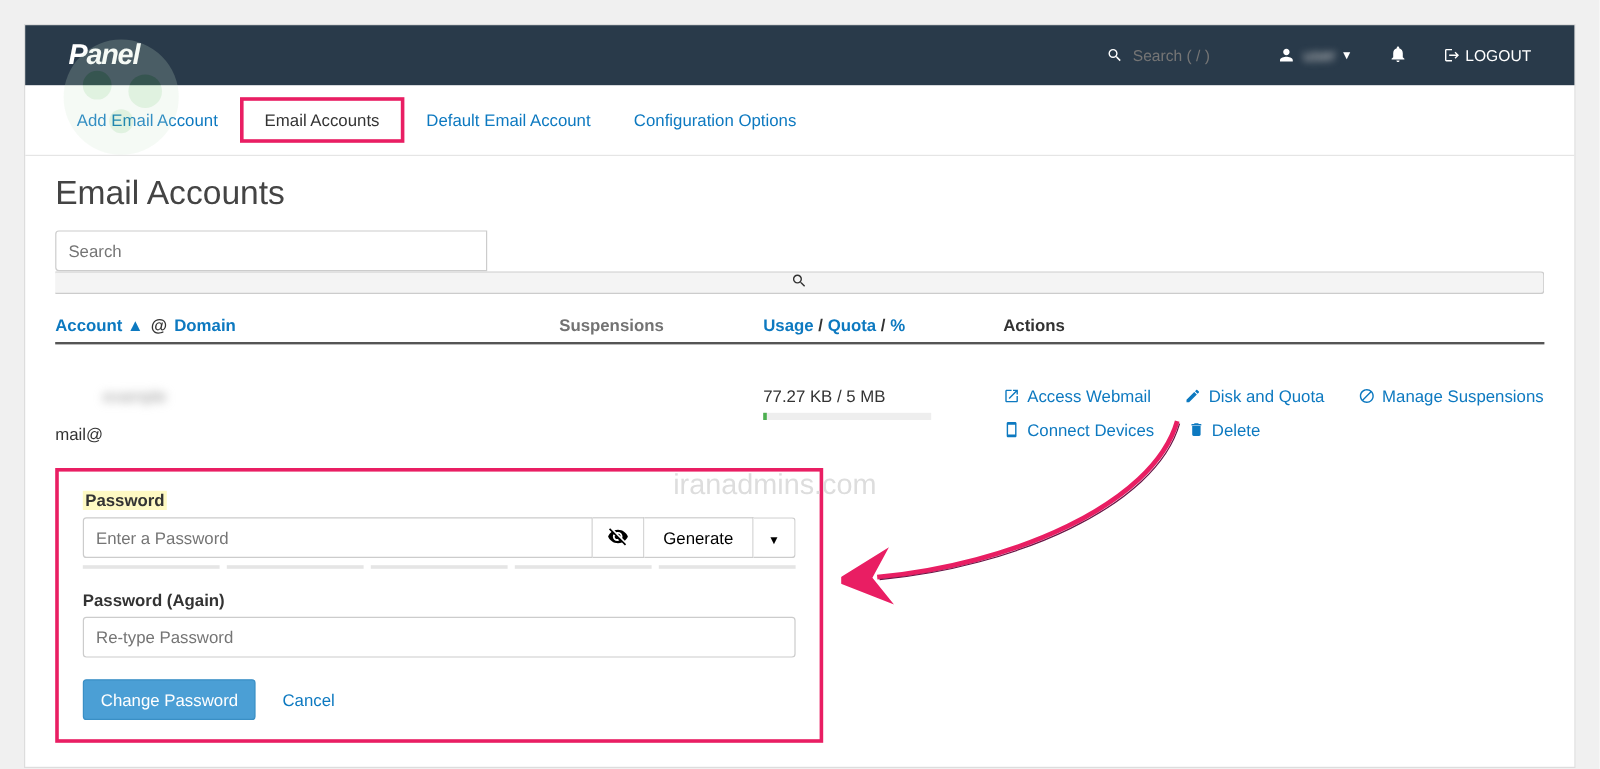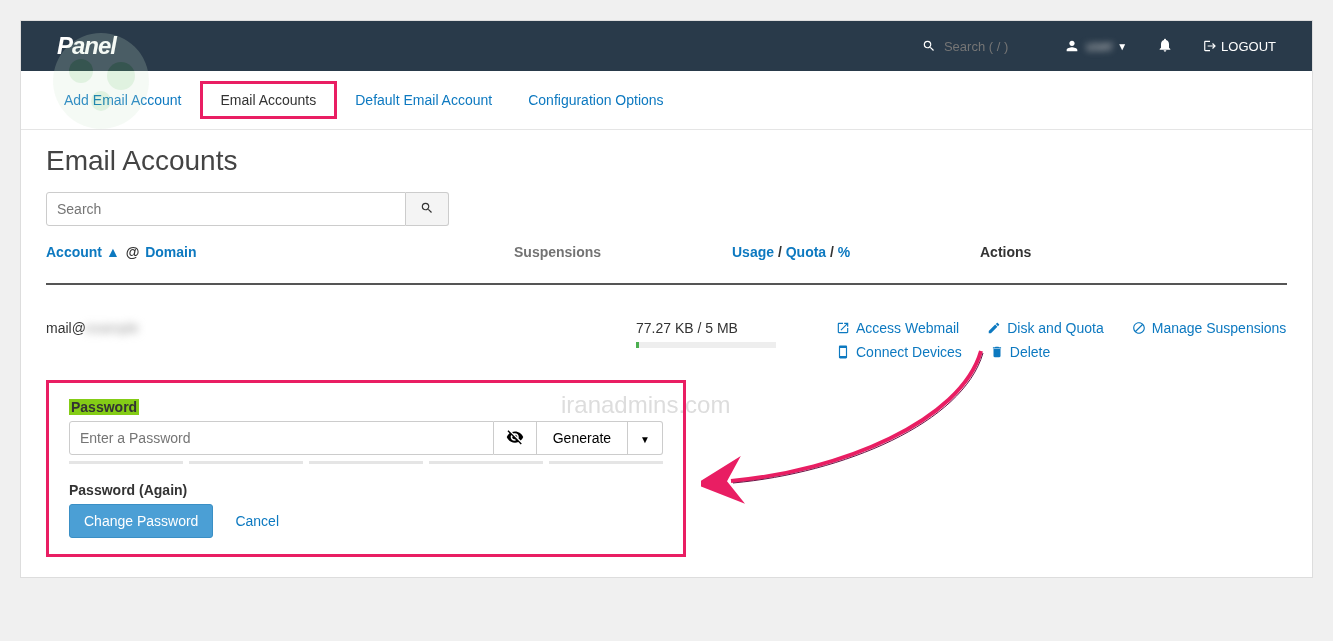--- a/index.html
+++ b/index.html
@@ -23,55 +23,55 @@
 .logout-wrap svg { fill: #fff; margin-right: 4px; }
 
 
 .subnav { display: flex; align-items: center; padding: 10px 25px; border-bottom: 1px solid #e5e5e5; }
 .subnav-item { color: #0d79c0; padding: 8px 18px; cursor: pointer; font-size: 14px; }
 .subnav-item.active { color: #333; border: 3px solid #e91e63; }
 
 
 .page { padding: 15px 25px 20px; }
 .page-title { font-size: 28px; font-weight: 400; color: #444; margin-bottom: 15px; }
-.search-row { display: flex; margin-bottom: 18px; }
+.search-row { display: flex; margin-bottom: 18px; flex-direction: column; }
 .search-input { width: 360px; padding: 8px 10px; border: 1px solid #ccc; border-radius: 3px 0 0 3px; font-size: 14px; }
 .search-btn { border: 1px solid #ccc; border-left: none; background: #f4f4f4; padding: 0 14px; border-radius: 0 3px 3px 0; cursor: pointer; }
 .search-btn svg { fill: #333; }
 
 
-.thead { display: flex; border-bottom: 2px solid #555; padding-bottom: 23px; gap: 48px; }
+.thead { display: flex; border-bottom: 2px solid #555; padding-bottom: 6px; }
 .th { font-weight: bold; font-size: 14px; }
 .th-account { flex: 0 0 420px; color: #0d79c0; }
 .th-account .at { color: #333; margin: 0 2px; }
 .th-susp { flex: 0 0 170px; color: #737373; }
 .th-usage { flex: 0 0 200px; }
 .th-usage span { color: #0d79c0; }
 .th-usage .sep { color: #333; }
 .th-actions { flex: 1; color: #333; }
 
 
 .trow { display: flex; padding: 35px 0 10px; position: relative; }
 .cell-email { flex: 0 0 420px; display: flex; align-items: flex-start; }
-.cell-email .prefix { color: #333; }
+.cell-email .prefix { color: #333; margin-top: 32px; }
 .cell-email .blurred { filter: blur(4px); color: #999; }
 .cell-susp { flex: 0 0 170px; }
 .cell-usage { flex: 0 0 200px; }
 .usage-text { font-size: 14px; margin-bottom: 6px; }
 .usage-bar { width: 140px; height: 6px; background: #eee; position: relative; }
 .usage-fill { position: absolute; left: 0; top: 0; bottom: 0; width: 2%; background: #4caf50; }
 .cell-actions { flex: 1; display: flex; flex-wrap: wrap; gap: 8px 28px; align-items: flex-start; }
 .action-link { color: #0d79c0; display: inline-flex; align-items: center; font-size: 14px; cursor: pointer; }
 .action-link svg { fill: #0d79c0; margin-right: 6px; flex-shrink: 0; }
 .action-link.highlighted { border: 3px solid #e91e63; padding: 3px 8px; }
 
 
 .pwd-panel { border: 3px solid #e91e63; padding: 16px 20px 16px; width: 640px; margin-top: 10px; position: relative; }
 .pwd-label { font-weight: bold; font-size: 14px; margin-bottom: 6px; display: block; }
-.pwd-label.hl { background: #84cc16; display: inline-block; padding: 0 2px; }
+.pwd-label.hl { background: #fef9c3; display: inline-block; padding: 0 2px; }
 .pwd-row { display: flex; margin-bottom: 6px; }
 .pwd-input { flex: 1; padding: 8px 10px; border: 1px solid #ccc; border-radius: 3px 0 0 3px; font-size: 14px; }
 .pwd-eye { border: 1px solid #ccc; border-left: none; background: #fff; padding: 0 12px; cursor: pointer; }
 .pwd-gen { border: 1px solid #ccc; border-left: none; background: #fff; padding: 0 16px; cursor: pointer; font-size: 14px; }
 .pwd-dd { border: 1px solid #ccc; border-left: none; background: #fff; padding: 0 12px; border-radius: 0 3px 3px 0; cursor: pointer; }
 .strength { display: flex; gap: 6px; margin-bottom: 18px; }
 .strength-seg { flex: 1; height: 3px; background: #e5e5e5; }
 .pwd-input-full { width: 100%; padding: 8px 10px; border: 1px solid #ccc; border-radius: 3px; font-size: 14px; margin-bottom: 18px; }
 .pwd-actions { display: flex; align-items: center; gap: 22px; }
 .btn-primary { background: #4b9fd5; color: #fff; border: 1px solid #3a8fc5; padding: 8px 14px; border-radius: 3px; cursor: pointer; font-size: 14px; }
@@ -222,20 +222,21 @@
         </button>
       </div>
       <div class="strength">
         <div class="strength-seg"></div>
           <div class="strength-seg"></div>
           <div class="strength-seg"></div>
           <div class="strength-seg"></div>
           <div class="strength-seg"></div>
       </div>
       <label class="pwd-label">Password (Again)</label>
+      <input class="pwd-input-full" type="password" placeholder="Re-type Password" style="">
       <div class="pwd-actions">
         <button class="btn-primary">Change Password</button>
         <a class="btn-cancel">Cancel</a>
       </div>
     </div>
 
   </div>
 
   <svg class="arrow-svg" width="320" height="200">
     <defs>

